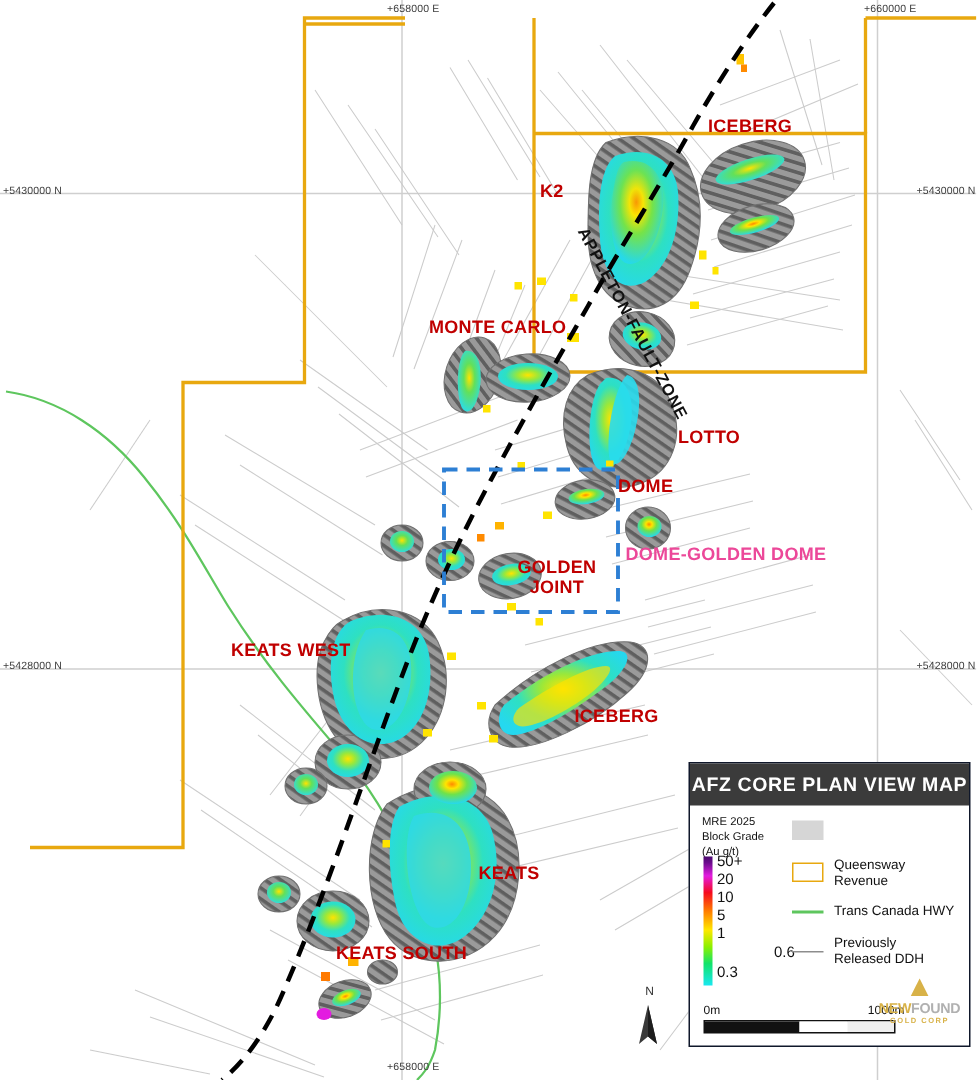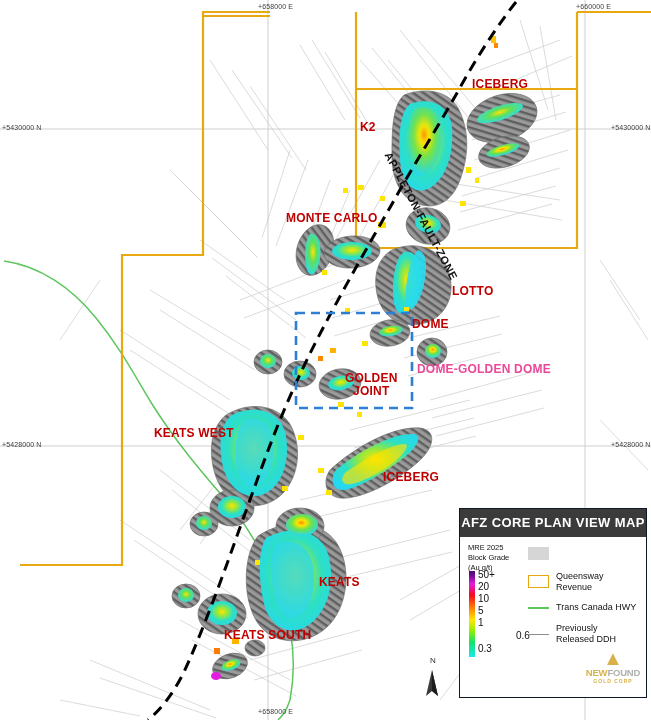--- a/index.html
+++ b/index.html
@@ -391,20 +391,32 @@
       <div class="lg-row" style="left:96px;top:65px;width:92px;">
         <div>Trans Canada HWY</div>
       </div>
 
       <div class="lg-swatch sw-ddh" style="left:68px;top:97px;"></div>
       <div class="lg-row" style="left:96px;top:86px;width:90px;">
         <div>Previously</div>
         <div>Released DDH</div>
       </div>
 
+      <div id="scalebar-wrap">
+        <div id="scalebar-labels">
+          <span style="left:0;">0m</span>
+          <span style="right:-6px;">1000m</span>
+        </div>
+        <div id="scalebar">
+          <i></i>
+          <i></i>
+          <i></i>
+          <i></i>
+        </div>
+      </div>
 
       <div id="logo">
         <div class="mark">▲</div>
         <div class="wordmark"><b>NEW</b><span>FOUND</span></div>
         <div class="sub">GOLD CORP</div>
       </div>
 
     </div>
   </div>
 

